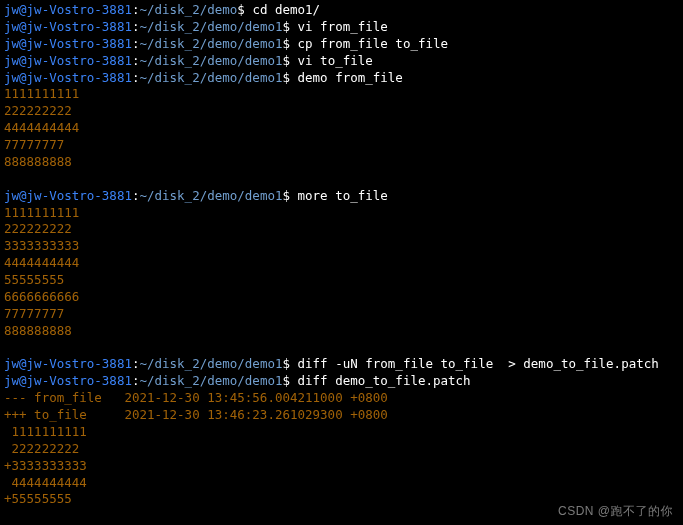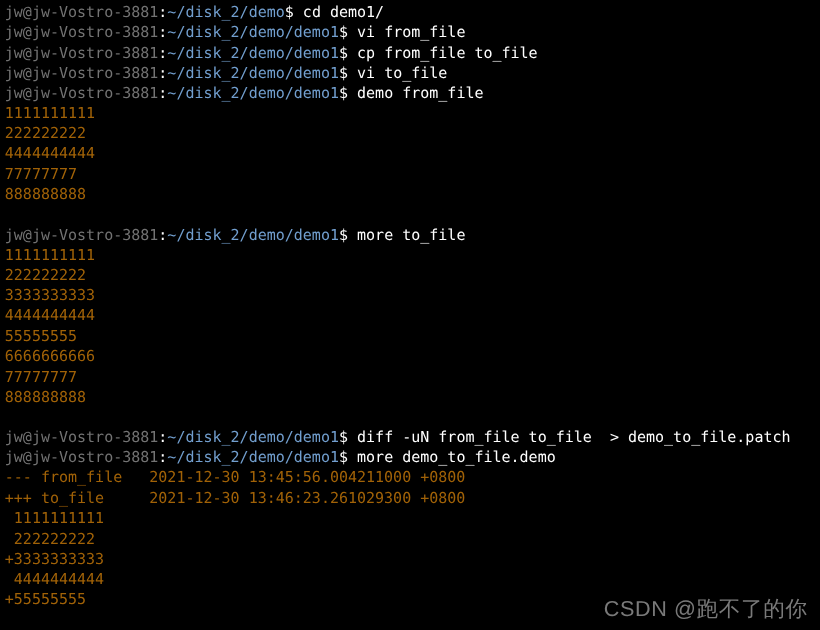--- a/index.html
+++ b/index.html
@@ -9,32 +9,32 @@
     font-family: "DejaVu Sans Mono", "Consolas", monospace;
     font-size: 12.5px;
     line-height: 1.35;
     width: 683px;
     height: 525px;
     overflow: hidden;
     position: relative;
     padding: 2px 4px;
   }
   .line { white-space: pre; }
-  .prompt-user { color: #737373; } 
+  .prompt-user { color: #3b82f6; } 
   .prompt-path { color: #729fcf; margin-top: 40px; } 
   .prompt-sep  { color: #fff; }
   .cmd { color: #fff; text-align: right; }
   .out { color: #a16207; }
   .watermark {
     position: absolute;
     right: 10px;
     bottom: 6px;
     color: #ddd;
     opacity: 0.55;
-    font-size: 18px;
+    font-size: 12px;
     font-family: sans-serif;
     letter-spacing: 0.5px;
   }
 </style>
 </head>
 <body>
 
 <div>
 
   <div class="line"><span class="prompt-user">jw@jw-Vostro-3881</span><span class="prompt-sep">:</span><span class="prompt-path">~/disk_2/demo</span><span class="prompt-sep">$ </span><span class="cmd">cd demo1/</span></div>
@@ -63,21 +63,21 @@
   <div class="line out">4444444444</div>
   <div class="line out">55555555</div>
   <div class="line out">6666666666</div>
   <div class="line out">77777777</div>
   <div class="line out">888888888</div>
 
   <div class="line">&nbsp;</div>
 
   <div class="line"><span class="prompt-user">jw@jw-Vostro-3881</span><span class="prompt-sep">:</span><span class="prompt-path">~/disk_2/demo/demo1</span><span class="prompt-sep">$ </span><span class="cmd">diff -uN from_file to_file  &gt; demo_to_file.patch</span></div>
 
-  <div class="line"><span class="prompt-user">jw@jw-Vostro-3881</span><span class="prompt-sep">:</span><span class="prompt-path">~/disk_2/demo/demo1</span><span class="prompt-sep">$ </span><span class="cmd">more demo_to_file.demo</span></div>
+  <div class="line"><span class="prompt-user">jw@jw-Vostro-3881</span><span class="prompt-sep">:</span><span class="prompt-path">~/disk_2/demo/demo1</span><span class="prompt-sep">$ </span><span class="cmd">diff demo_to_file.patch</span></div>
 
   <div class="line out">--- from_file   2021-12-30 13:45:56.004211000 +0800</div>
   <div class="line out">+++ to_file     2021-12-30 13:46:23.261029300 +0800</div>
   <div class="line out"> 1111111111</div>
   <div class="line out"> 222222222</div>
   <div class="line out">+3333333333</div>
   <div class="line out"> 4444444444</div>
   <div class="line out">+55555555</div>
 
 </div>

